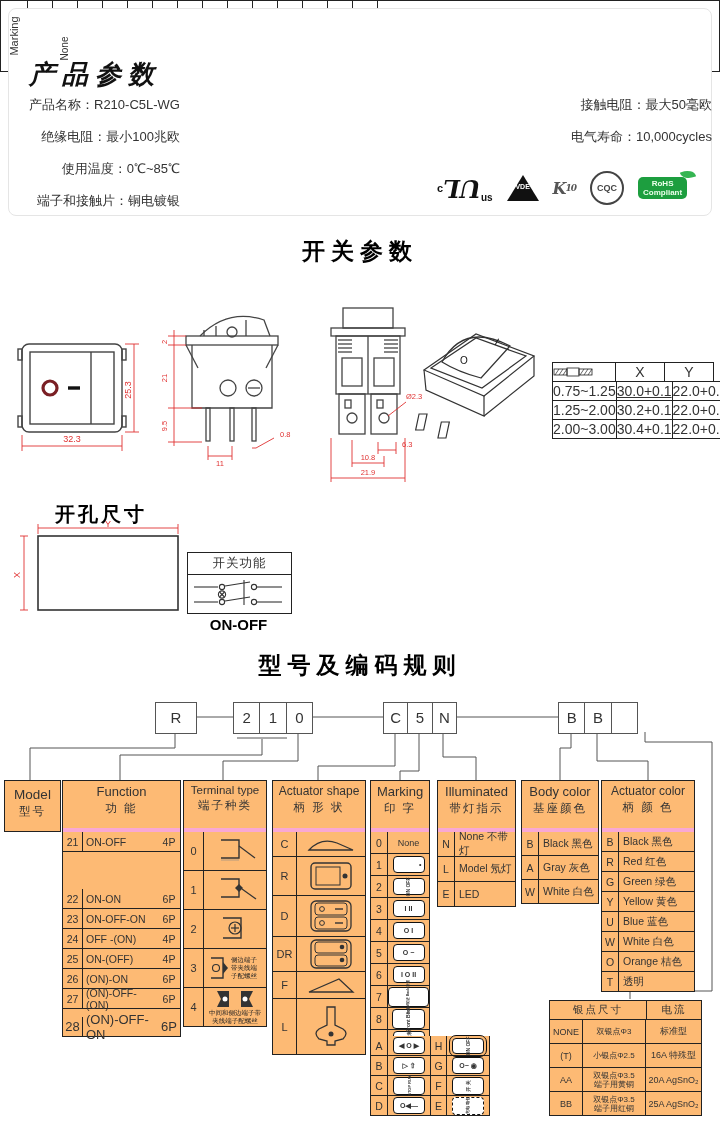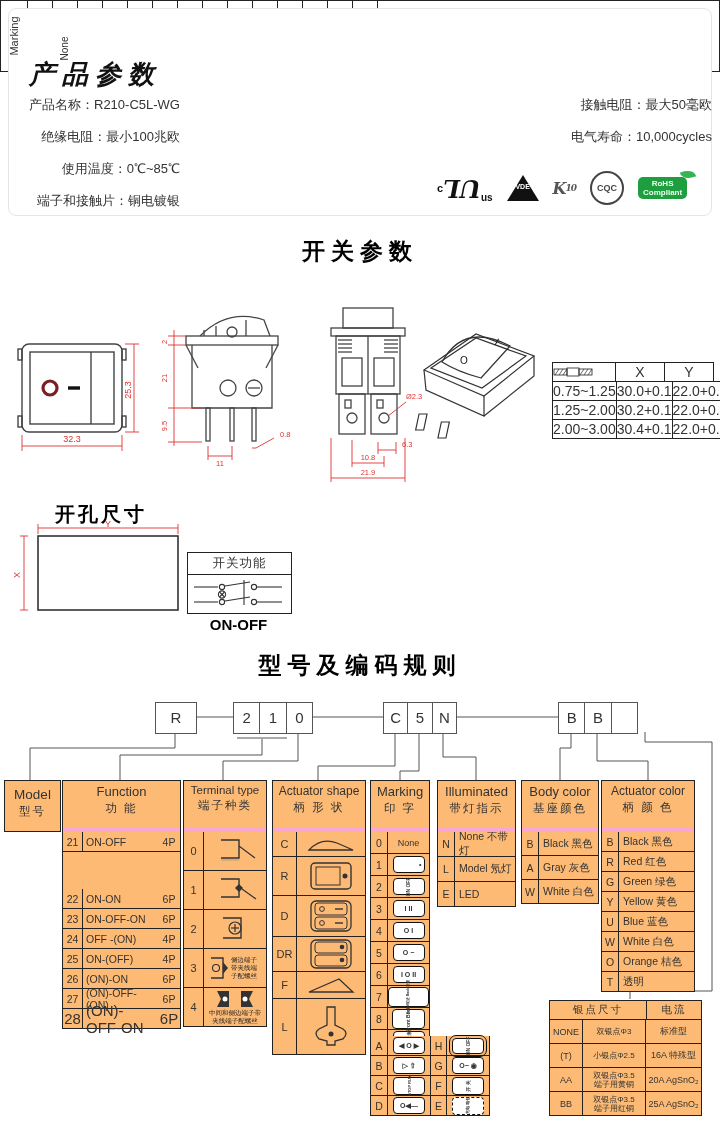--- a/index.html
+++ b/index.html
@@ -251,21 +251,21 @@
         </td>
         <td style="width:48px;font-size:14px;">X</td>
         <td style="width:48px;font-size:14px;">Y</td>
       </tr>
     </tbody>
       </table>
     <table class="grid" style="margin-top:-1px;">
       <tbody>
           <tr>
         <td style="width:62px;">0.75~1.25</td>
-        <td style="width:48px;">30.0+0.1</td>
+        <td style="width:48px;text-decoration:underline;">30.0+0.1</td>
         <td style="width:48px;">22.0+0.1</td>
       </tr>
     </tbody>
         <tbody>
           <tr>
         <td style="width:62px;">1.25~2.00</td>
         <td style="width:48px;">30.2+0.1</td>
         <td style="width:48px;">22.0+0.1</td>
       </tr>
     </tbody>
@@ -533,21 +533,21 @@
         <div class="r" style="height:19px;font-size:10.5px;">
         <span class="c" style="width:20px;">26</span>
         <span class="c" style="flex:1;justify-content:flex-start;padding-left:3px;border-right:none;">(ON)-ON</span>
         <span class="c" style="width:22px;border-right:none;">6P</span>
       </div>
         <div class="r" style="height:19px;font-size:10.5px;">
         <span class="c" style="width:20px;">27</span>
         <span class="c" style="flex:1;justify-content:flex-start;padding-left:3px;border-right:none;">(ON)-OFF-(ON)</span>
         <span class="c" style="width:22px;border-right:none;">6P</span>
       </div>
-        <div class="r" style="height:19px;font-size:15px;">
+        <div class="r" style="height:19px;font-size:13px;margin-top:8px;">
         <span class="c" style="width:20px;">28</span>
         <span class="c" style="flex:1;justify-content:flex-start;padding-left:3px;border-right:none;">(ON)-OFF-ON</span>
         <span class="c" style="width:22px;border-right:none;">6P</span>
       </div>
       </div>
   </div>
 
   <div class="tbl" style="left:183px;top:780px;width:84px;">
     <div class="hd" style="height:42px;">
       <span class="en" style="font-size:11.5px;">Terminal type</span>

